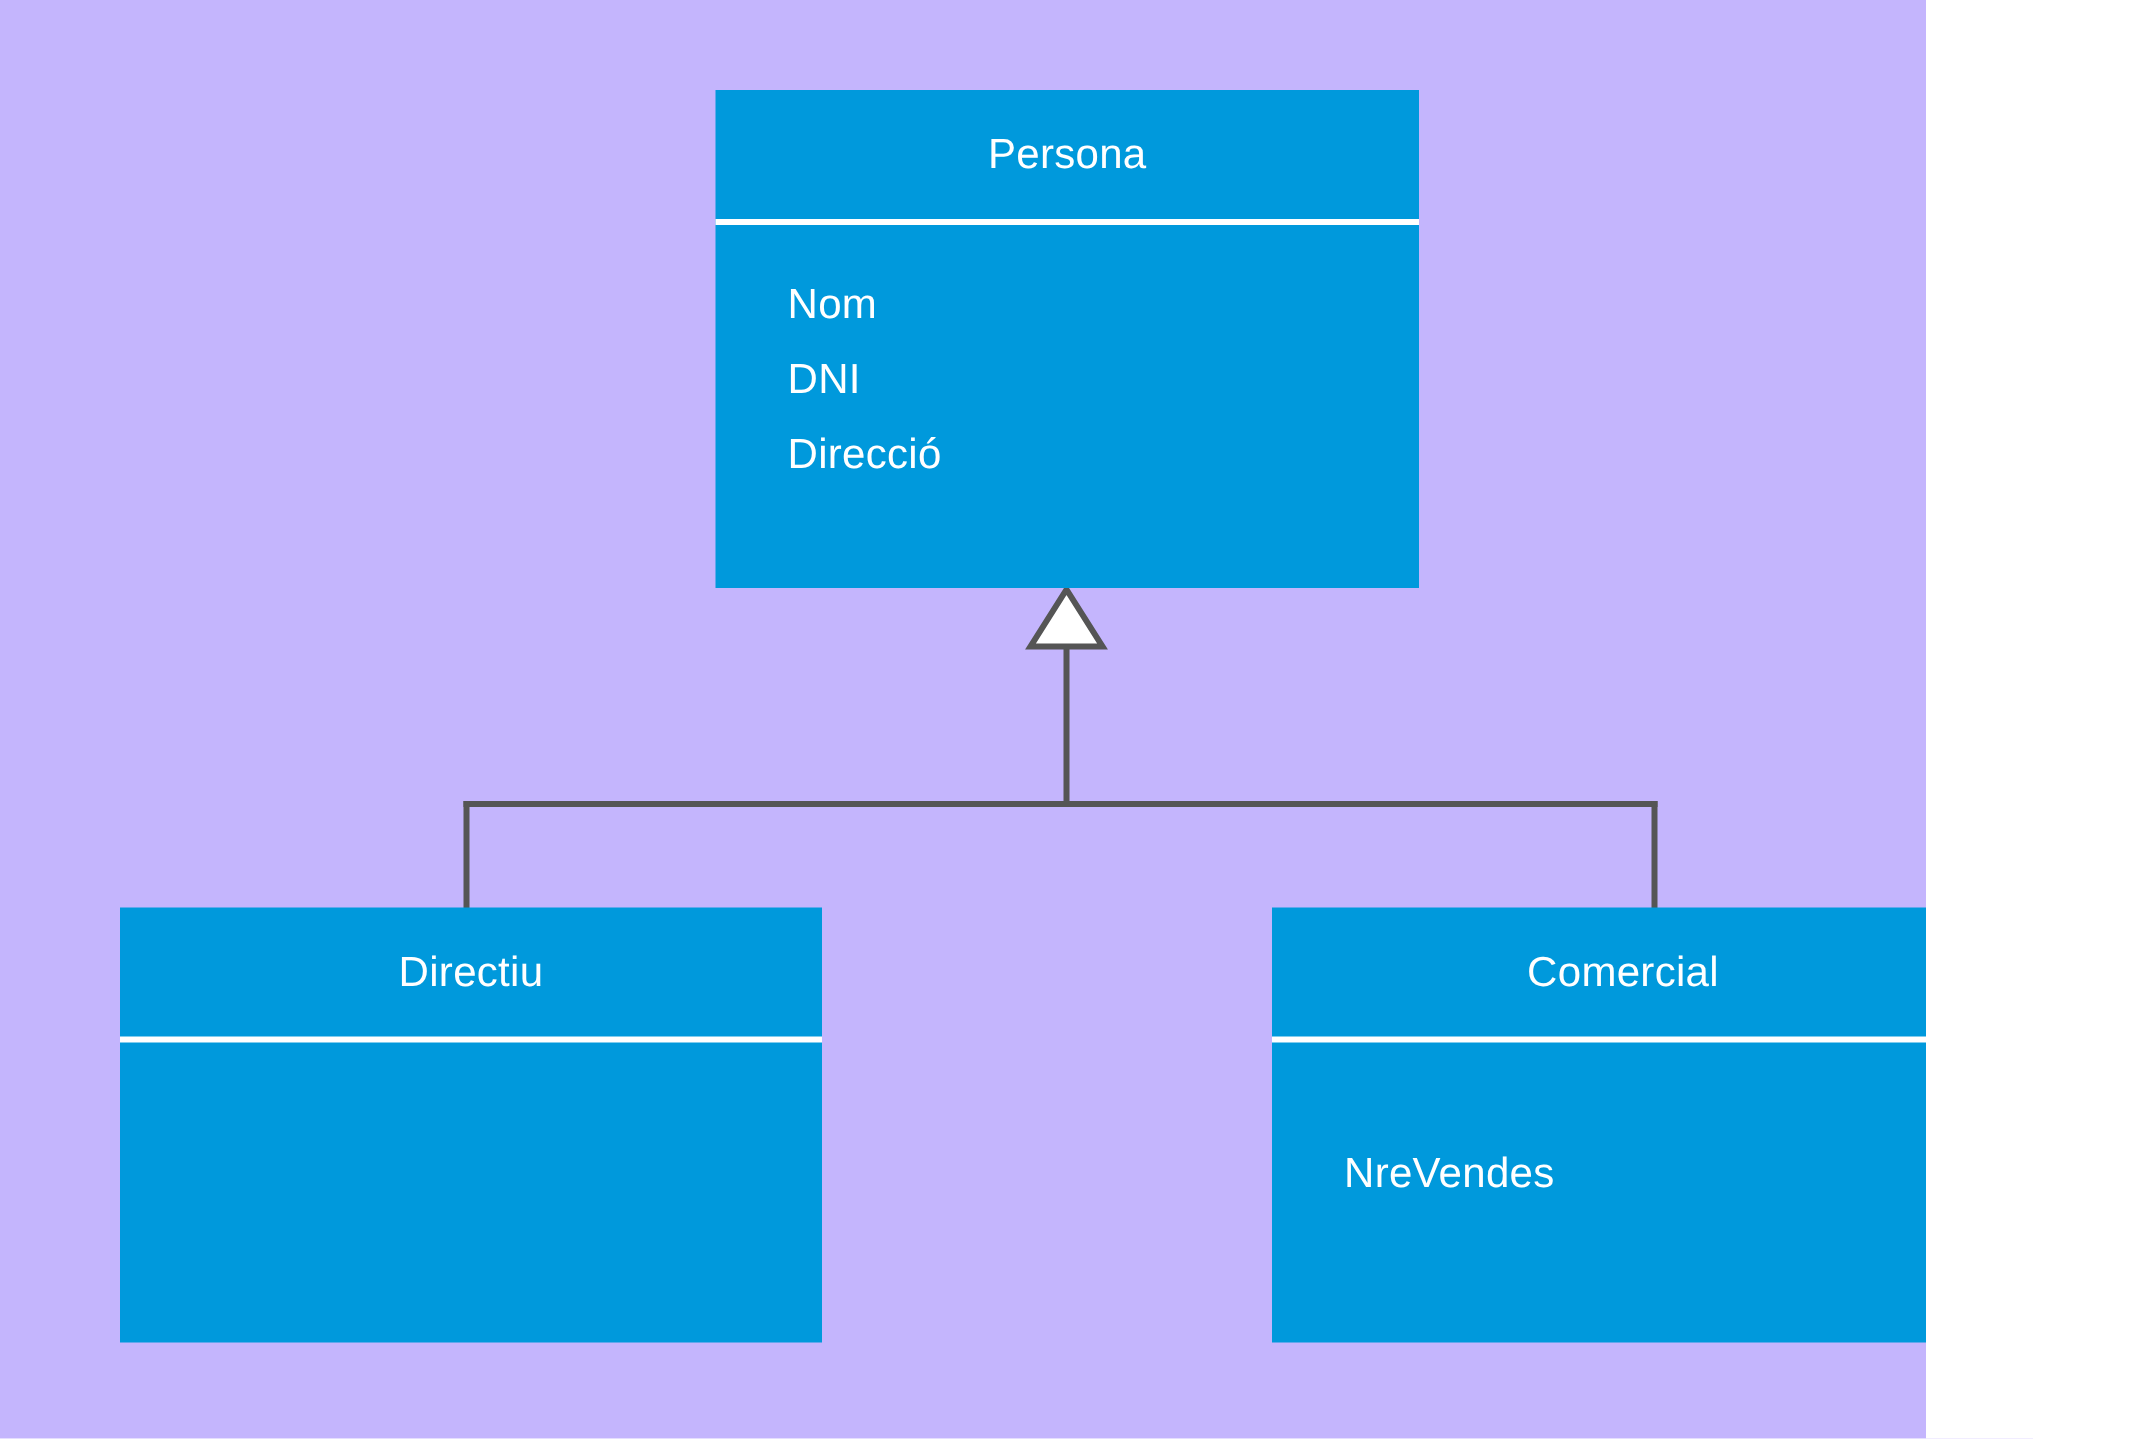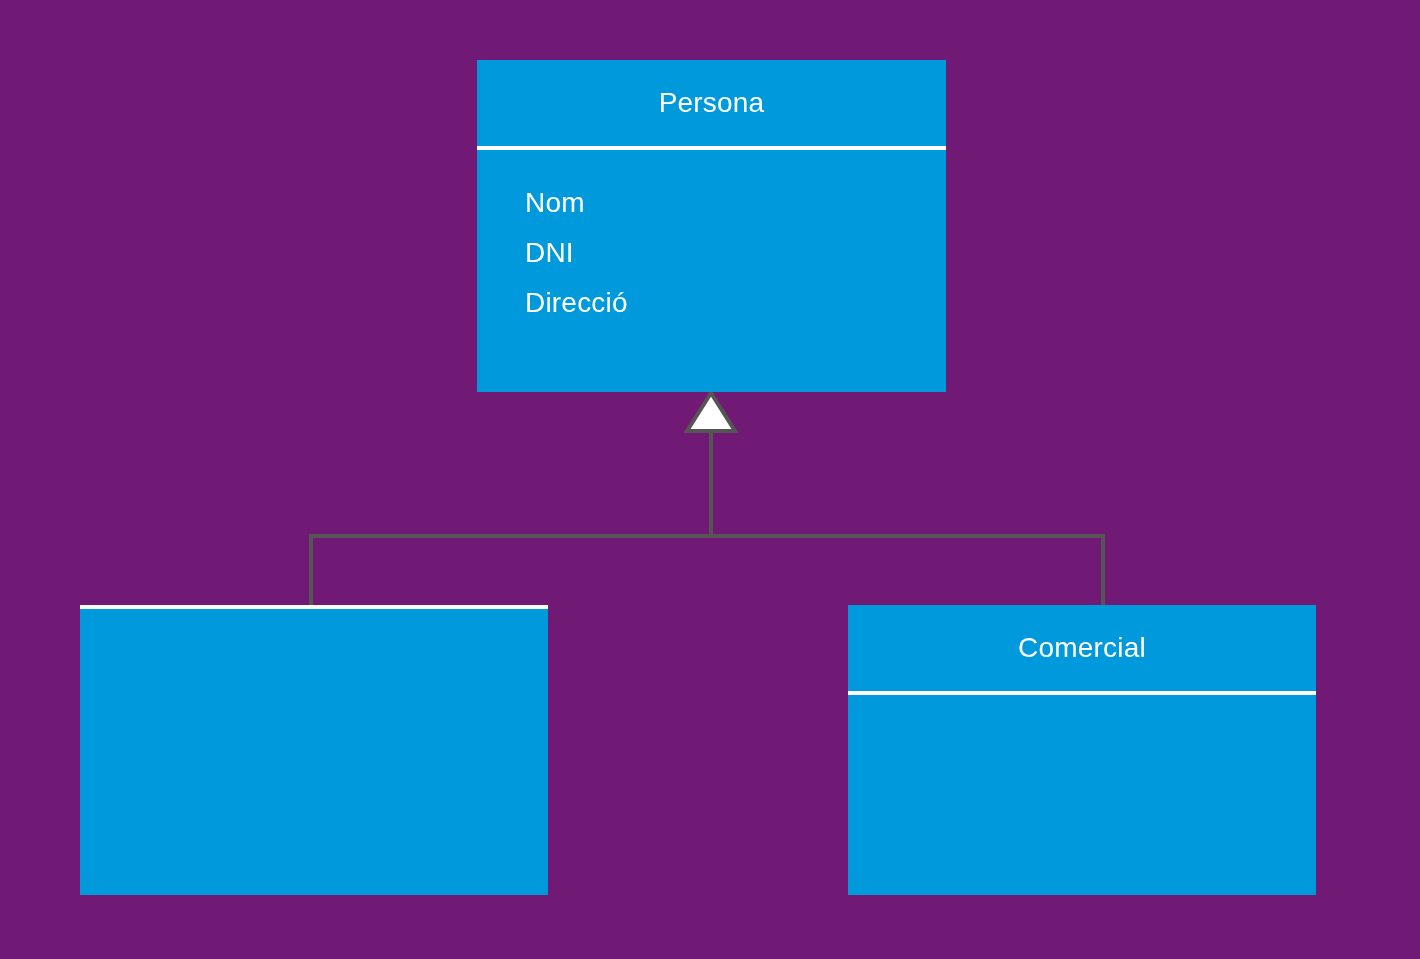--- a/index.html
+++ b/index.html
@@ -8,23 +8,23 @@
     padding: 0;
     background: #ffffff;
   }
   body {
     font-family: "Liberation Sans", sans-serif;
     -webkit-font-smoothing: antialiased;
   }
 
   #diagram-canvas {
     position: relative;
-    width: 1420px;
+    width: 1284px;
     height: 959px;
-    background: #701a75;
+    background: #c4b5fd;
     overflow: hidden;
   }
 
   
   #connector-layer {
     position: absolute;
     left: 0;
     top: 0;
     width: 1420px;
     height: 959px;
@@ -123,22 +123,26 @@
     <div class="uml-class-header">Persona</div>
     <div class="uml-class-divider"></div>
     <div class="uml-class-body">
       <div class="uml-attribute">Nom</div>
       <div class="uml-attribute">DNI</div>
       <div class="uml-attribute">Direcció</div>
     </div>
   </div>
 
   <div class="uml-class" id="class-directiu">
+    <div class="uml-class-header">Directiu</div>
     <div class="uml-class-divider"></div>
     <div class="uml-class-body"></div>
   </div>
 
   <div class="uml-class" id="class-comercial">
     <div class="uml-class-header">Comercial</div>
     <div class="uml-class-divider"></div>
+    <div class="uml-class-body">
+      <div class="uml-attribute">NreVendes</div>
+    </div>
   </div>
 
 </div>
 
 </body></html>

